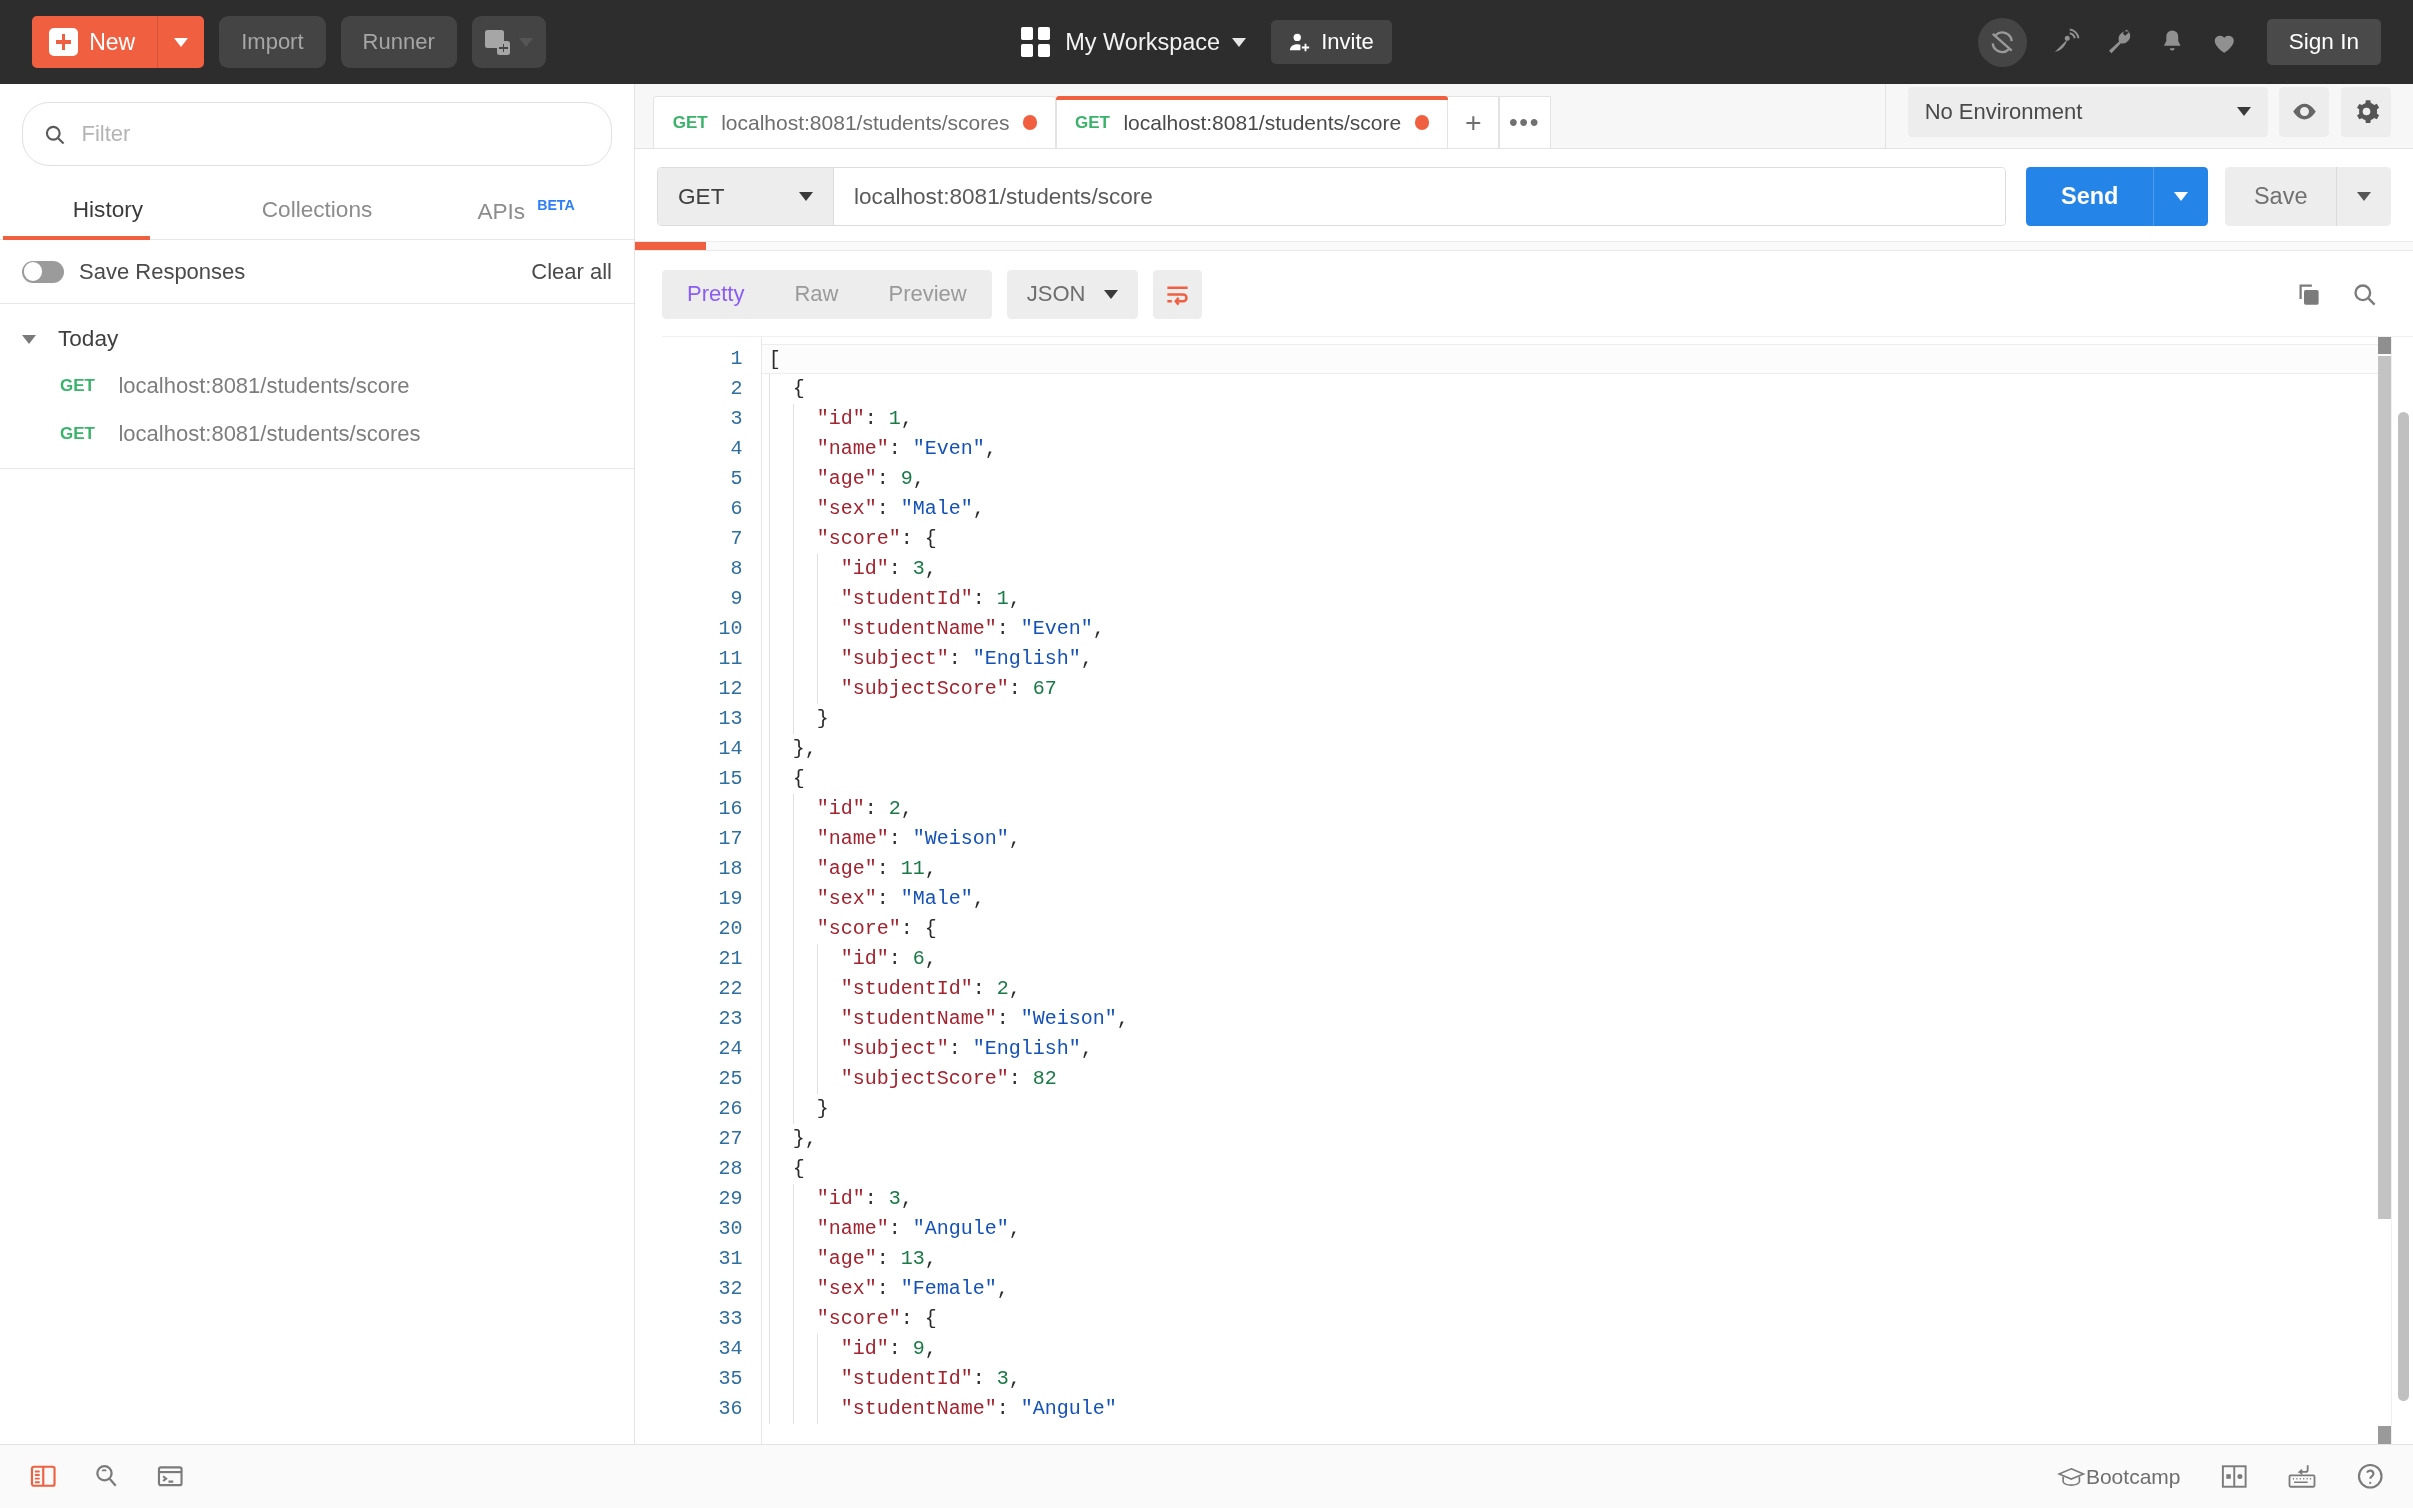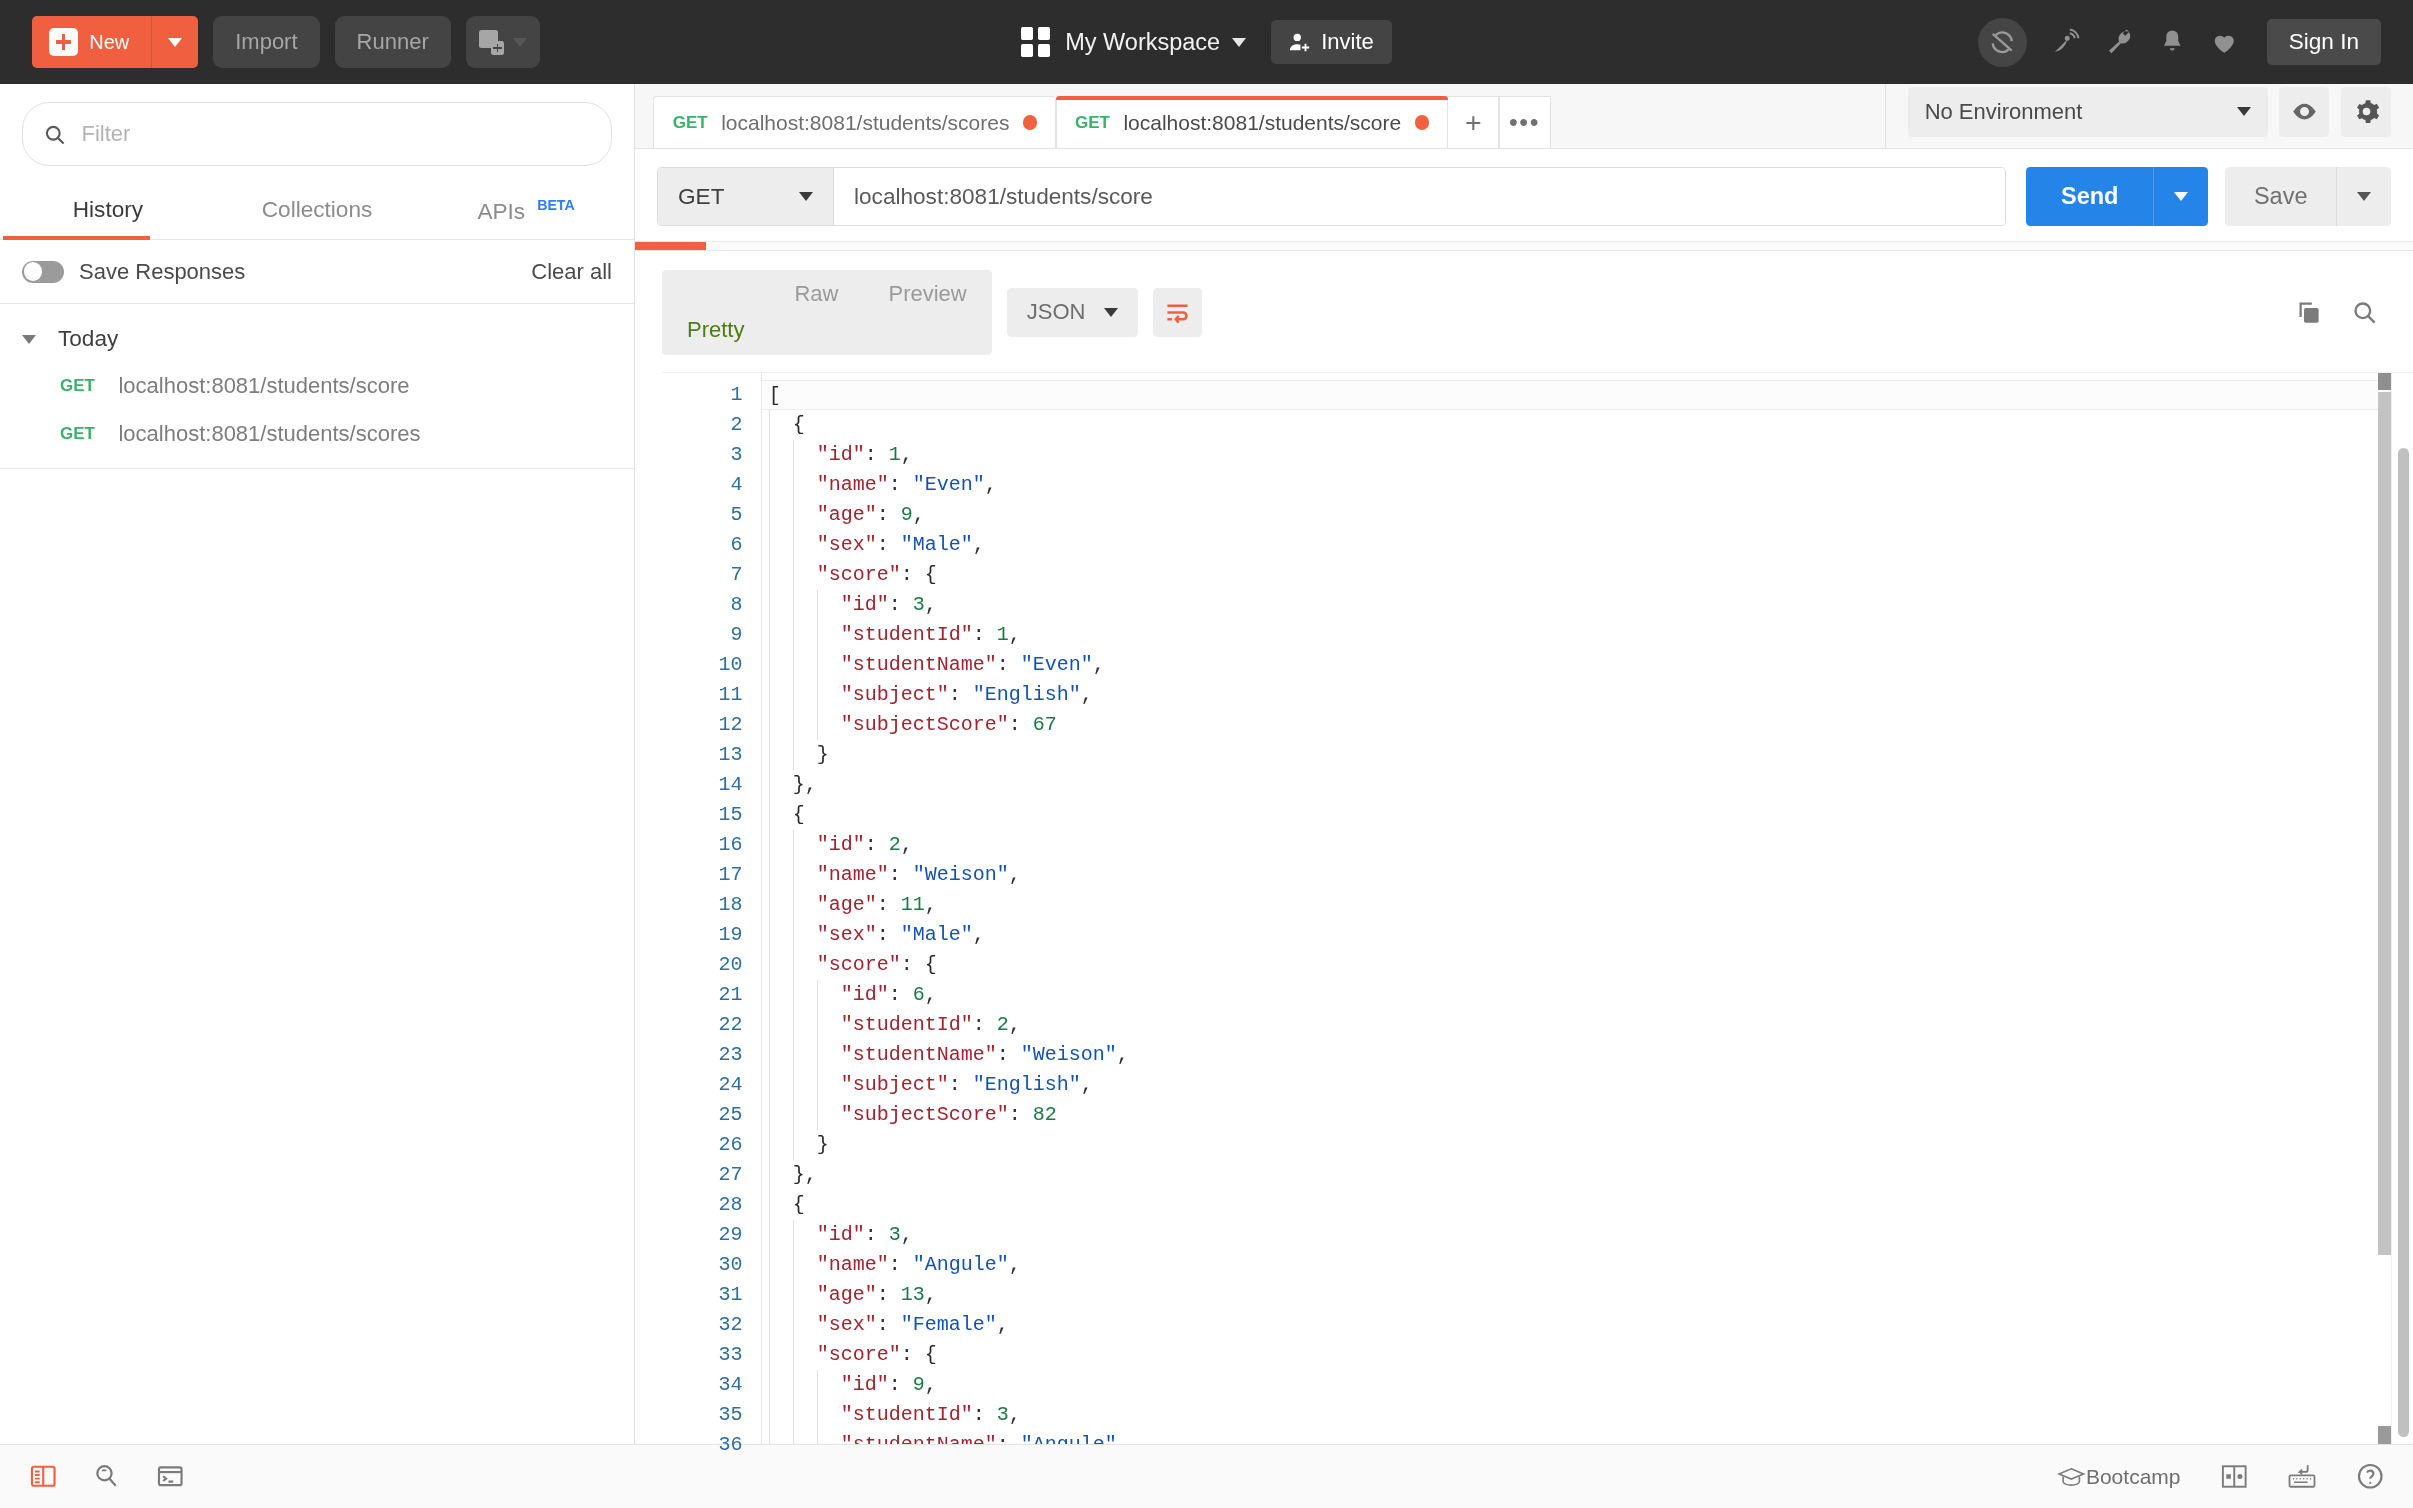--- a/index.html
+++ b/index.html
@@ -29,21 +29,21 @@
   }
   .plus-box {
     width: 28.5px; height: 28.5px; background: #fff; border-radius: 5px;
     position: relative; flex: none;
   }
   .plus-box::before, .plus-box::after {
     content: ""; position: absolute; background: #f06040;
   }
   .plus-box::before { left: 6.7px; right: 6.7px; top: 12.6px; height: 3.4px; }
   .plus-box::after { top: 6.7px; bottom: 6.7px; left: 12.6px; width: 3.4px; }
-  .btn-new-label { font-size: 20px; color: #fff; }
+  .btn-new-label { font-size: 23px; color: #fff; }
   .btn-new-caret {
     width: 47px; height: 100%; display: flex; align-items: center;
     justify-content: center; border-left: 0.8px solid rgba(0,0,0,.12);
   }
   .caret-d {
     width: 0; height: 0; border-left: 7.5px solid transparent;
     border-right: 7.5px solid transparent; border-top: 9.2px solid #fff;
   }
   .caret-d.gray { border-top-color: #555; }
   .caret-d.dk { border-top-color: #3a3a3a; }
@@ -281,21 +281,21 @@
   .resp-toolbar {
     display: flex; align-items: center; padding: 18.4px 22px 17px 27px;
     gap: 15px; flex: none;
   }
   .seg {
     display: flex; background: #ededed; border-radius: 4.2px; overflow: hidden;
   }
   .seg-item {
     font-size: 22px; color: #9a9a9a; padding: 11.7px 25px; cursor: pointer;
   }
-  .seg-item.active { color: #4d7c0f; margin-top: 36px; }
+  .seg-item.active { color: #8b5cf6; }
   .fmt-select {
     display: flex; align-items: center; gap: 18.4px; background: #ededed;
     border-radius: 4.2px; padding: 11.7px 20px; font-size: 22px; color: #6e6e6e;
     cursor: pointer;
   }
   .wrap-btn {
     width: 49px; height: 49px; background: #ededed; border-radius: 4.2px;
     display: flex; align-items: center; justify-content: center; cursor: pointer;
   }
   .resp-right { margin-left: auto; display: flex; gap: 28.5px; padding-right: 13.4px; }

